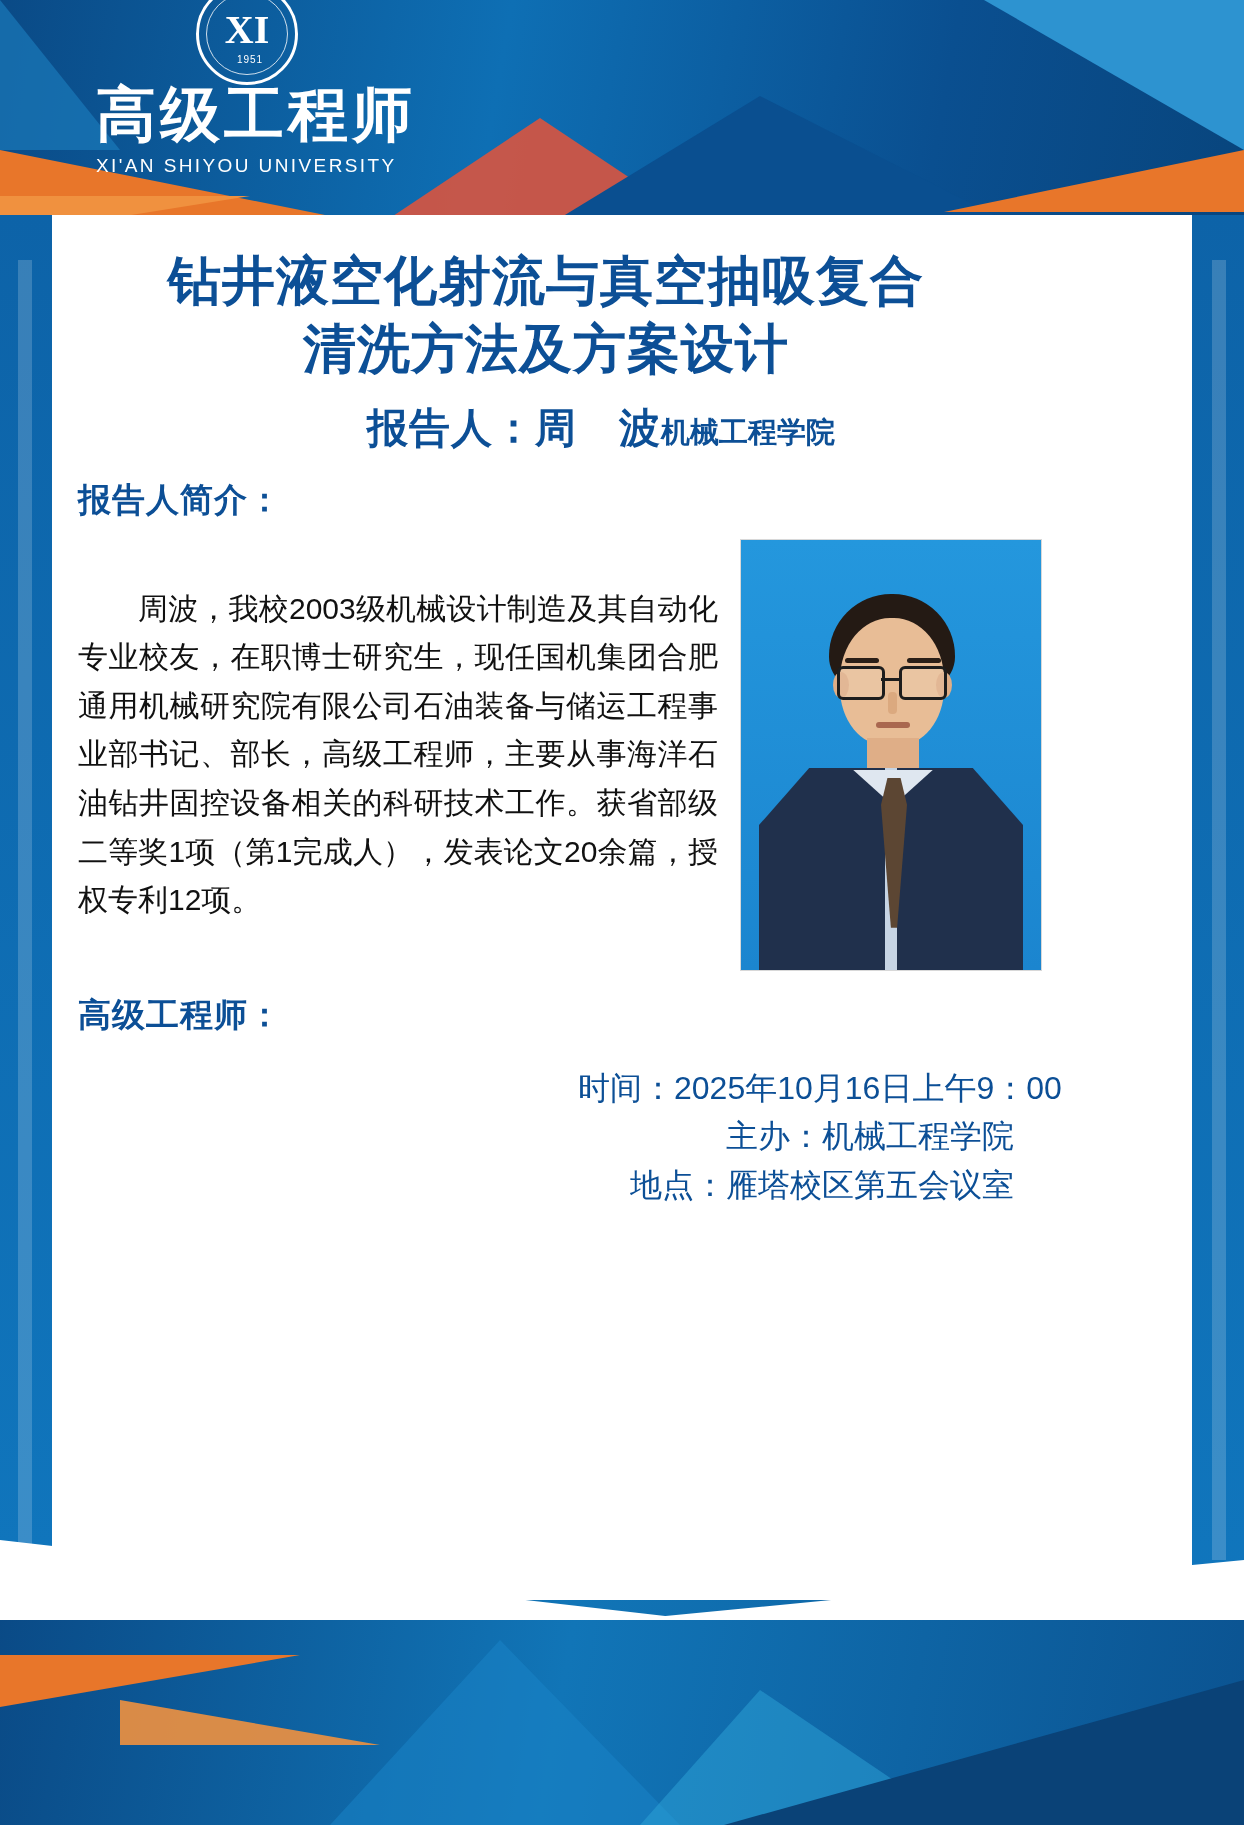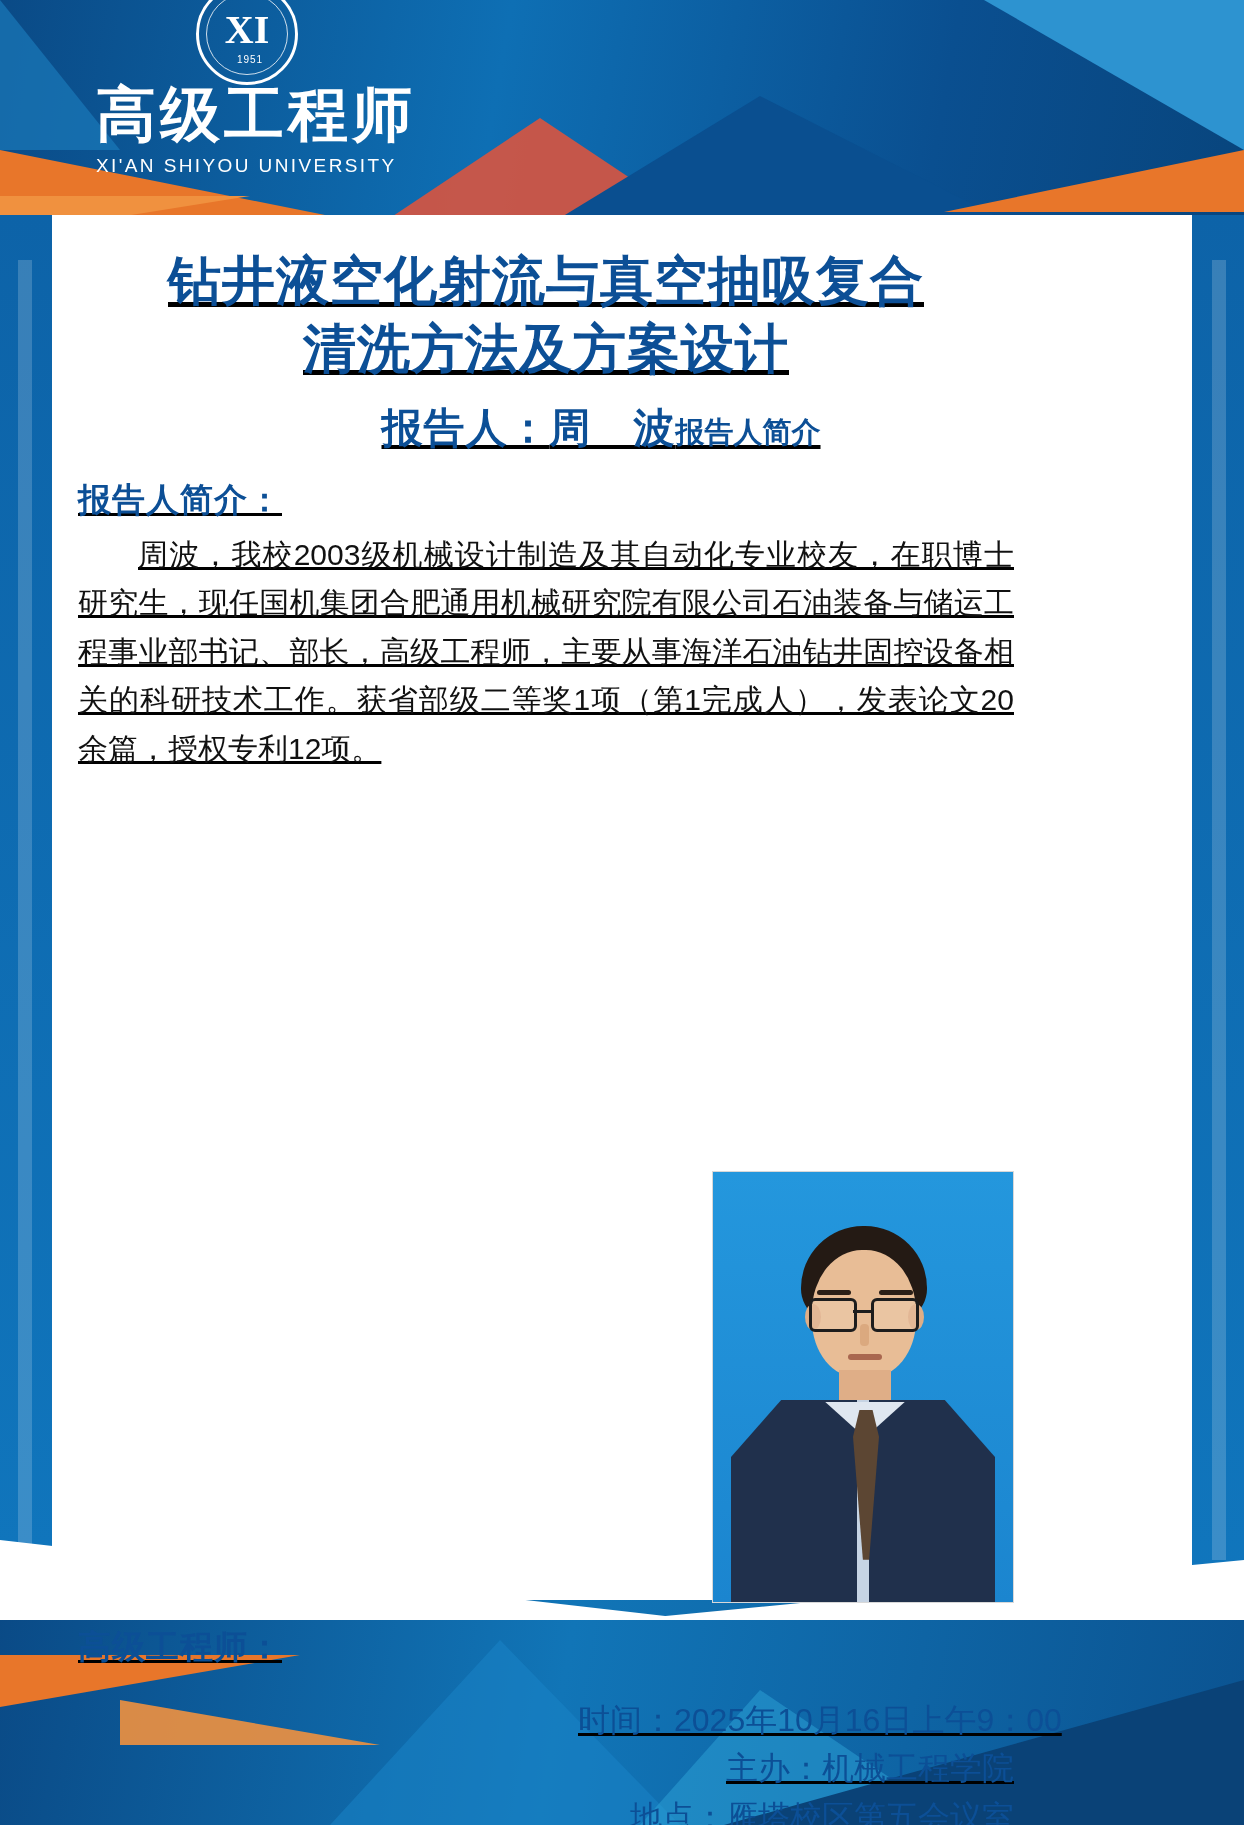--- a/index.html
+++ b/index.html
@@ -217,21 +217,20 @@
     white-space: nowrap;
   }
   
   .content {
     position: absolute;
     left: 52px; top: 225px;
     width: 988px;
     height: 1380px;
     padding: 0 26px;
     box-sizing: border-box;
-    text-decoration: underline;
   }
   .title {
     margin-top: 22px;
     text-align: center;
     color: #0c4f96;
     font-family: "Liberation Sans", sans-serif;
     font-weight: bold;
     font-size: 53px;
     line-height: 1.28;
     letter-spacing: 1px;
@@ -252,23 +251,22 @@
   }
   .section-head {
     color: #0c4f96;
     font-weight: bold;
     font-size: 33px;
     margin-top: 22px;
     letter-spacing: 1px;
   }
   .bio-row {
     display: flex;
-    align-items: flex-end;
-    margin-top: 8px;
-    flex-direction: column;
+    align-items: center;
+    margin-top: 16px;
   }
   .bio-text {
     flex: 0 0 640px;
     font-size: 30px;
     color: #111111;
     line-height: 1.62;
     text-align: justify;
     text-indent: 2em;
   }
   .photo {
@@ -401,21 +399,21 @@
   </div>
 
   <div class="content">
 
     <div class="title">
       <div>钻井液空化射流与真空抽吸复合</div>
       <div>清洗方法及方案设计</div>
     </div>
 
     <div class="speaker-line">
-      <span>报告人：</span><span>周　波</span><span class="title-small">报告人简介</span>
+      <span>报告人：</span><span>周　波</span><span class="title-small">机械工程学院</span>
     </div>
 
     <div class="section-head">报告人简介：</div>
 
     <div class="bio-row">
       <div class="bio-text">周波，我校2003级机械设计制造及其自动化专业校友，在职博士研究生，现任国机集团合肥通用机械研究院有限公司石油装备与储运工程事业部书记、部长，高级工程师，主要从事海洋石油钻井固控设备相关的科研技术工作。获省部级二等奖1项（第1完成人），发表论文20余篇，授权专利12项。</div>
       <div class="photo">
         <div class="p-hair"></div>
         <div class="p-face"></div>
         <div class="p-ear-l"></div>

